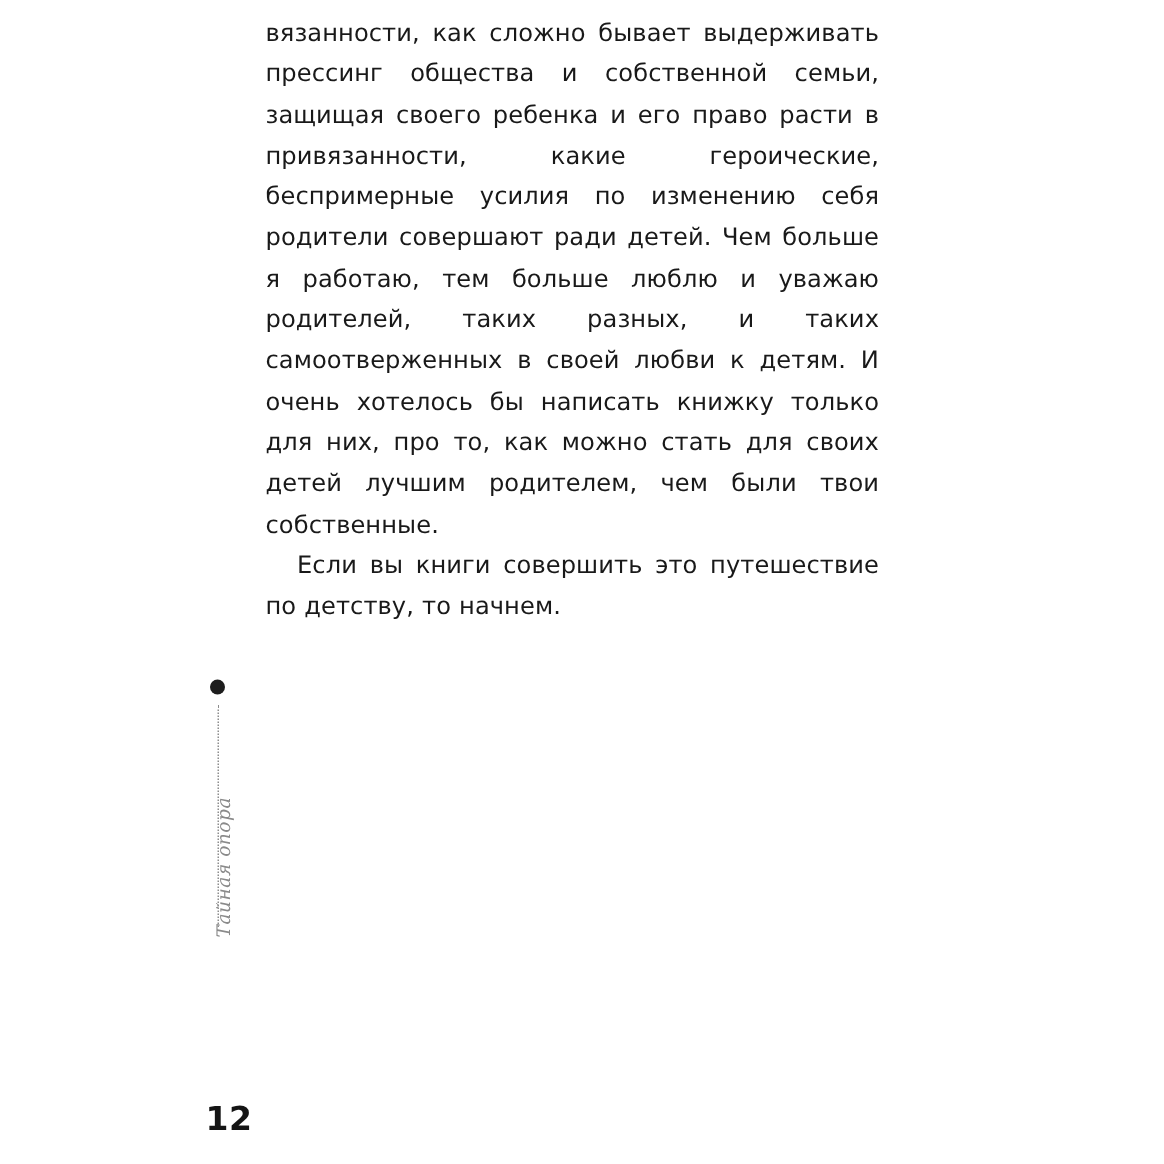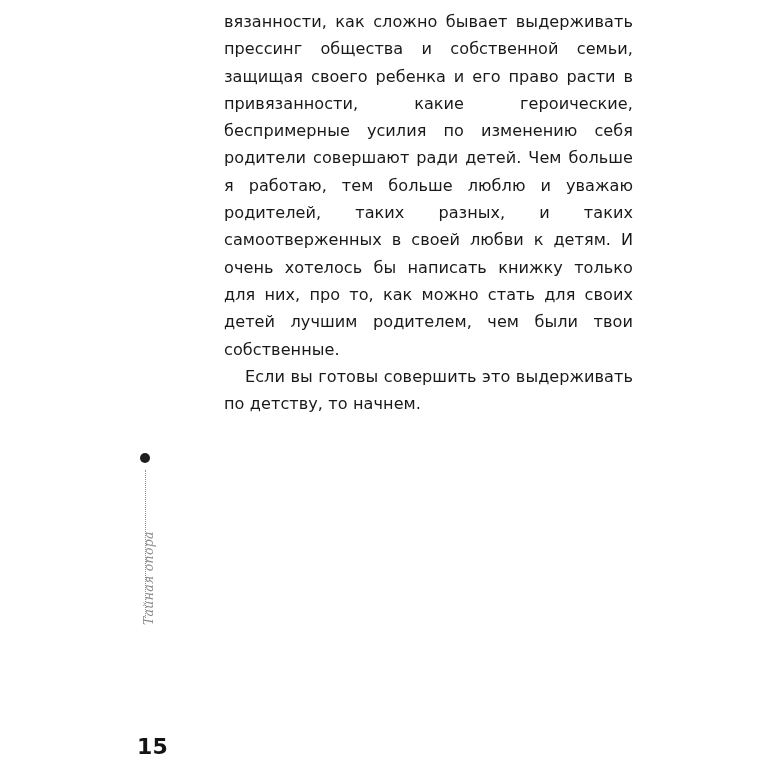--- a/index.html
+++ b/index.html
@@ -18,21 +18,20 @@
     font-family: "DejaVu Sans", "Liberation Sans", sans-serif;
     -webkit-font-smoothing: antialiased;
   }
 
   
   .text-column {
     position: absolute;
     left: 177px;
     top: 8px;
     width: 409px;
-    margin-left: 47px;
   }
 
   .body-paragraph {
     margin: 0;
     color: #191919;
     font-family: "DejaVu Sans", "Liberation Sans", sans-serif;
     font-size: 16.1px;
     line-height: 27.3px;
     text-align: justify;
     text-justify: inter-word;
@@ -110,28 +109,28 @@
     letter-spacing: 0.3px;
   }
 </style>
 </head>
 <body>
 
 <div class="page">
 
   <div class="text-column">
     <p class="body-paragraph">вязанности, как сложно бывает выдерживать прессинг общества и собственной семьи, защищая своего ребенка и его право расти в привязанности, какие героические, беспримерные усилия по изменению себя родители совершают ради детей. Чем больше я работаю, тем больше люблю и уважаю родителей, таких разных, и таких самоотверженных в своей любви к детям. И очень хотелось бы написать книжку только для них, про то, как можно стать для своих детей лучшим родителем, чем были твои собственные.</p>
-    <p class="body-paragraph indent">Если вы готовы совершить это выдерживать по детству, то начнем.</p>
+    <p class="body-paragraph indent">Если вы книги совершить это путешествие по детству, то начнем.</p>
   </div>
 
   <div class="margin-marker">
     <span class="dot"></span>
   </div>
 
   <div class="margin-rule"></div>
 
   <div class="running-head">
     <span class="rh-label">Тайная опора</span>
   </div>
 
-  <div class="folio">15</div>
+  <div class="folio">12</div>
 
 </div>
 
 </body></html>

